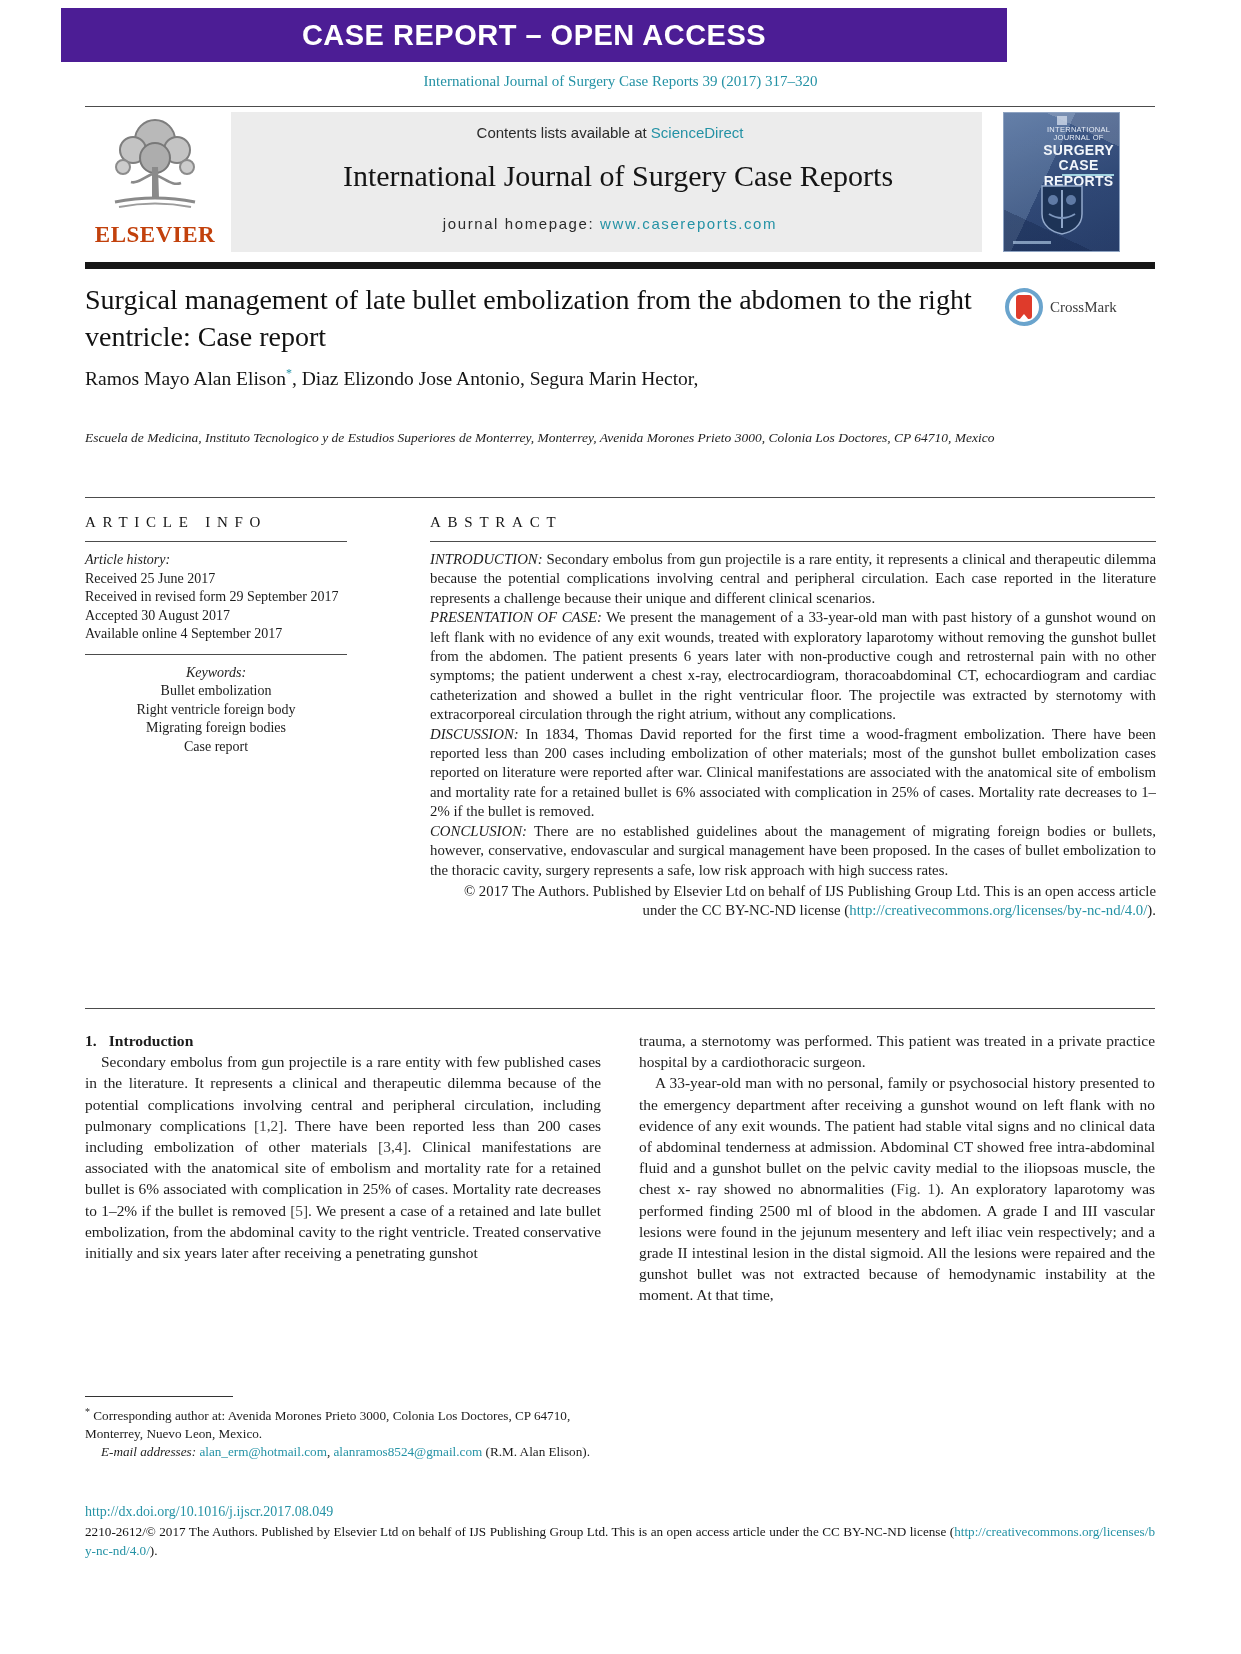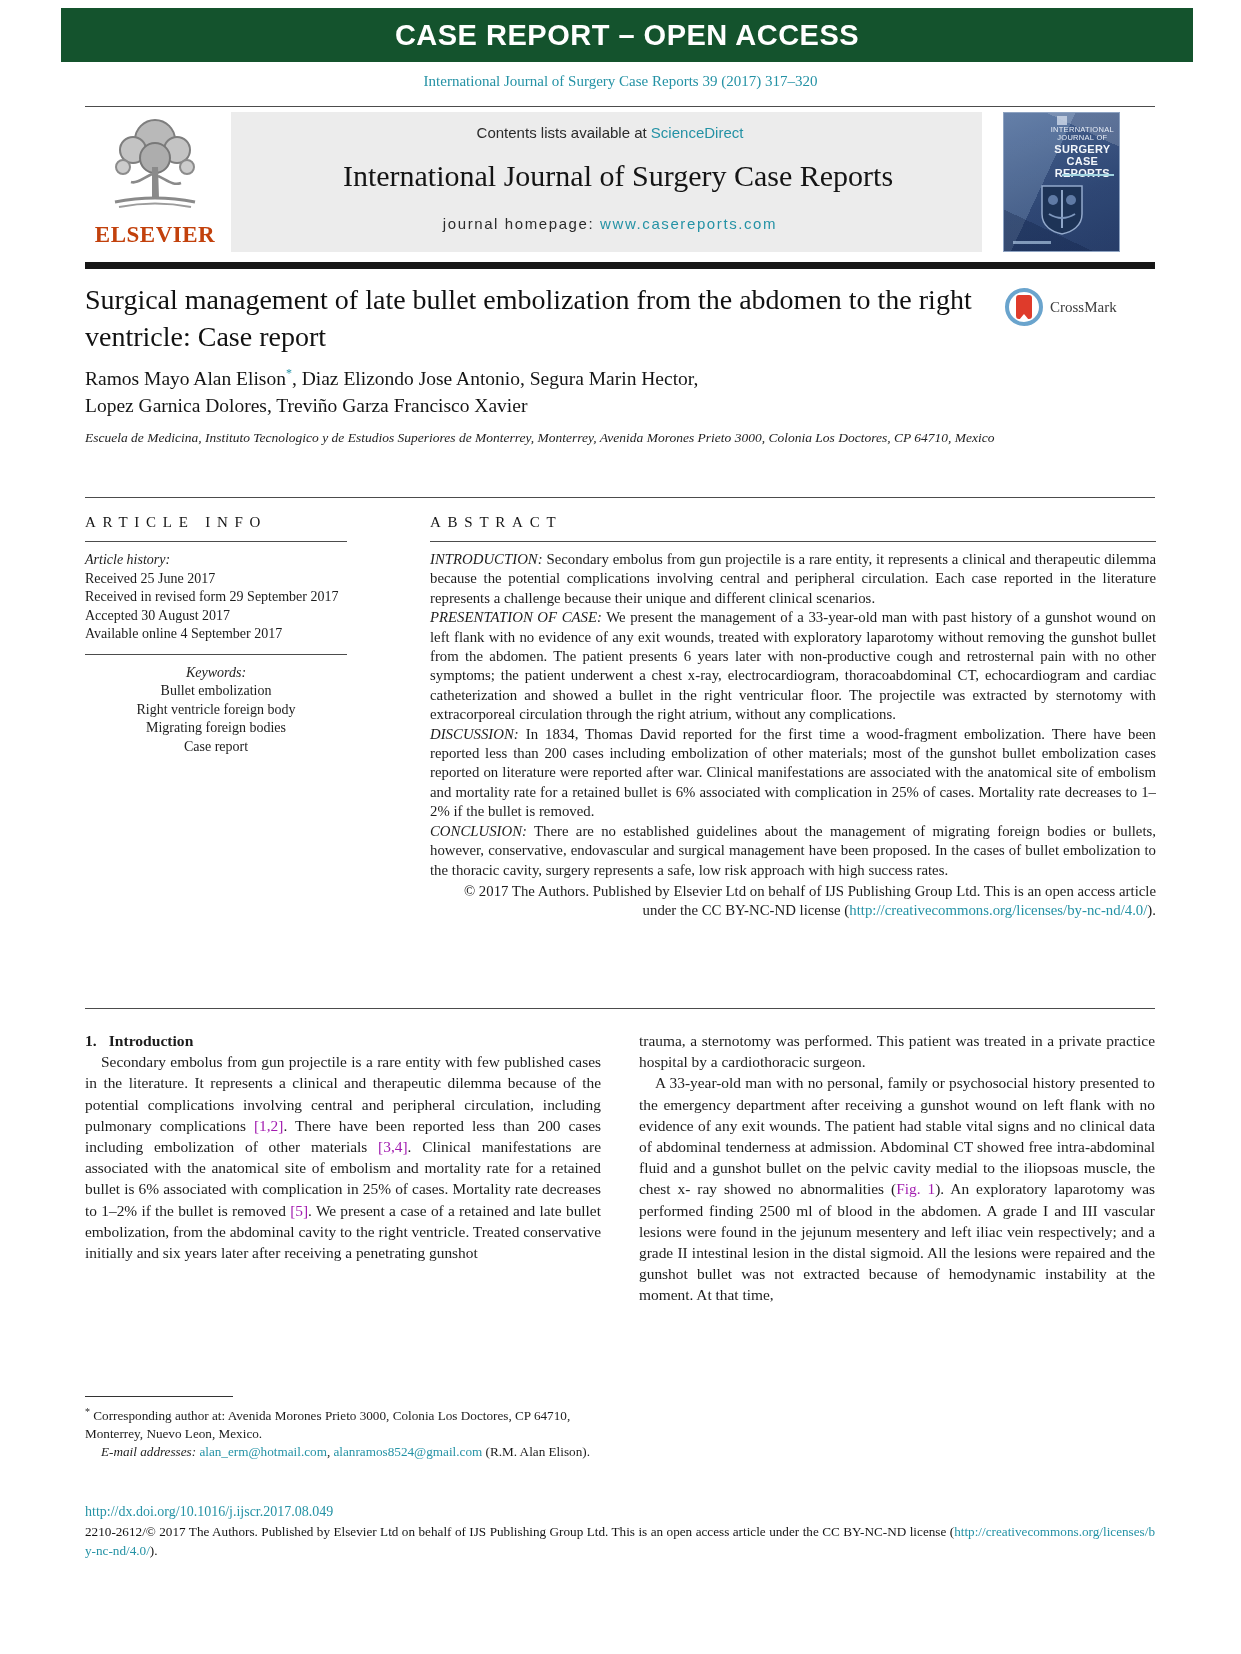--- a/index.html
+++ b/index.html
@@ -1,20 +1,20 @@
 <!DOCTYPE html>
 <html><head>
 <meta charset="utf-8">
 <style>
   html,body{margin:0;padding:0;background:#ffffff;}
   body{width:1241px;height:1654px;font-family:"Liberation Serif",serif;color:#1c1c1c;overflow:hidden;}
   .page{position:relative;width:1241px;height:1654px;background:#fff;}
 
   
-  .banner{position:absolute;left:61px;top:8px;width:1132px;height:54px;background:#14532d;display:flex;align-items:center;justify-content:center;}
+  .banner{position:absolute;left:61px;top:8px;width:946px;height:54px;background:#4c1d95;display:flex;align-items:center;justify-content:center;}
   .banner-text{color:#fff;font-family:"Liberation Sans",sans-serif;font-weight:bold;font-size:29px;letter-spacing:.5px;}
   .citation{position:absolute;left:0;top:73px;width:100%;text-align:center;color:#2492a5;font-size:15px;}
 
   .rule{position:absolute;background:#4c4c4c;}
   .rule-thin{height:1px;}
   .rule-thick{height:7px;background:#161616;}
 
   
   .masthead{position:absolute;left:85px;top:112px;width:1070px;height:140px;}
   .elsevier{position:absolute;left:0;top:0;width:140px;height:140px;text-align:center;}
@@ -27,21 +27,21 @@
 
   
   .cover{position:absolute;left:918px;top:0;width:117px;height:140px;background:
     linear-gradient(205deg,rgba(255,255,255,.16) 0 18%,rgba(255,255,255,0) 18%),
     linear-gradient(25deg,rgba(10,25,60,.28) 0 22%,rgba(10,25,60,0) 22%),
     linear-gradient(115deg,rgba(255,255,255,.10) 0 40%,rgba(0,0,40,.12) 40%),
     linear-gradient(160deg,#53719f,#35517f 60%,#2c4571);
     box-shadow:0 0 0 1px #8ea3c2 inset;}
   .cover-titles{position:absolute;top:14px;right:6px;text-align:center;font-family:"Liberation Sans",sans-serif;color:#e8eef7;line-height:1.12;}
   .cover-t-small{font-size:7.5px;letter-spacing:.3px;}
-  .cover-t-big{font-size:11px;font-weight:bold;letter-spacing:.3px;color:#f2f6fb;}
+  .cover-t-big{font-size:14px;font-weight:bold;letter-spacing:.3px;color:#f2f6fb;}
   .cover-bar{position:absolute;top:62px;right:6px;width:52px;height:2px;background:#9fd3e0;}
   .cover-shield{position:absolute;left:50%;top:72px;transform:translateX(-50%);}
   .cover-footline{position:absolute;bottom:8px;left:10px;width:38px;height:3px;background:#a9c3df;opacity:.7;}
   .cover-mark{position:absolute;top:4px;left:50%;transform:translateX(-50%);width:10px;height:9px;background:#cfd9ea;opacity:.8;}
 
   
   .art-title{position:absolute;left:85px;top:281px;width:900px;font-size:28px;line-height:37px;color:#111;}
   .crossmark{position:absolute;left:1005px;top:288px;display:flex;align-items:center;gap:7px;cursor:pointer;}
   .cm-ring{width:38px;height:38px;border-radius:50%;border:4px solid #6aa4cd;background:#fff;position:relative;box-sizing:border-box;}
   .cm-pin{position:absolute;left:50%;top:3px;transform:translateX(-50%);width:16px;height:24px;background:#df3b2b;border-radius:3px;}
@@ -72,21 +72,21 @@
   .col{position:absolute;width:516px;font-size:15.4px;line-height:21.2px;text-align:justify;}
   .col-left{left:85px;top:1030px;}
   .col-right{left:639px;top:1030px;}
   .sec-heading{font-weight:bold;font-size:15.6px;margin:0;}
   .sec-num{margin-right:12px;}
   .col p{margin:0;}
   .indent{text-indent:16px;}
   .intro-par{margin-top:22px;}
   .case-heading{margin-top:63px;}
   .case-par{margin-top:21px;}
-  .ref{color:#a21caf;cursor:pointer;}
+  .ref{color:#404040;cursor:pointer;}
 
   
   .footnote{position:absolute;left:85px;top:1396px;width:516px;font-size:13.2px;line-height:17.6px;}
   .footnote-rule{width:148px;height:1px;background:#333;margin-bottom:6px;}
   .fn-star{font-size:10px;vertical-align:super;}
   .fn-email-line{text-indent:16px;}
   .fn-label{font-style:italic;}
 
   
   .footer{position:absolute;left:85px;top:1502px;width:1070px;}
@@ -167,21 +167,20 @@
     <div class="cm-ring">
       <div class="cm-pin">
           <div class="cm-notch"></div>
         </div>
     </div>
     <span class="cm-label">CrossMark</span>
   </div>
 
   <div class="authors">
     <span>Ramos Mayo Alan Elison</span><span class="author-star">*</span><span>, Diaz Elizondo Jose Antonio, Segura Marin Hector,</span><br>
-    <span>Lopez Garnica Dolores, Treviño Garza Francisco Xavier</span>
   </div>
 
   <div class="affiliation">Escuela de Medicina, Instituto Tecnologico y de Estudios Superiores de Monterrey, Monterrey, Avenida Morones Prieto 3000, Colonia Los Doctores, CP 64710, Mexico</div>
 
   <div class="rule rule-thin" style="left:85px;top:497px;width:1070px;"></div>
 
   <div class="info-col">
     <div class="section-label">ARTICLE INFO</div>
     <div class="head-rule"></div>
     <div class="info-history">

